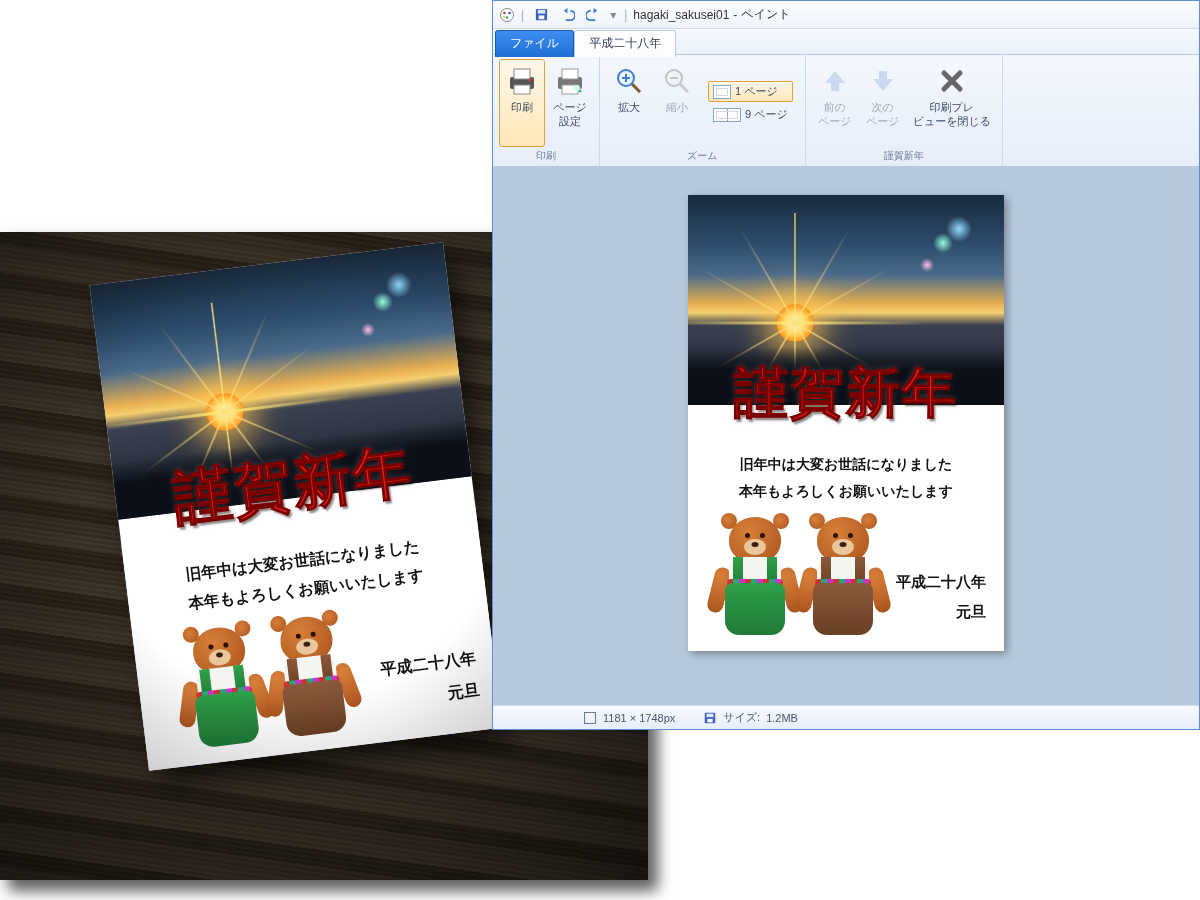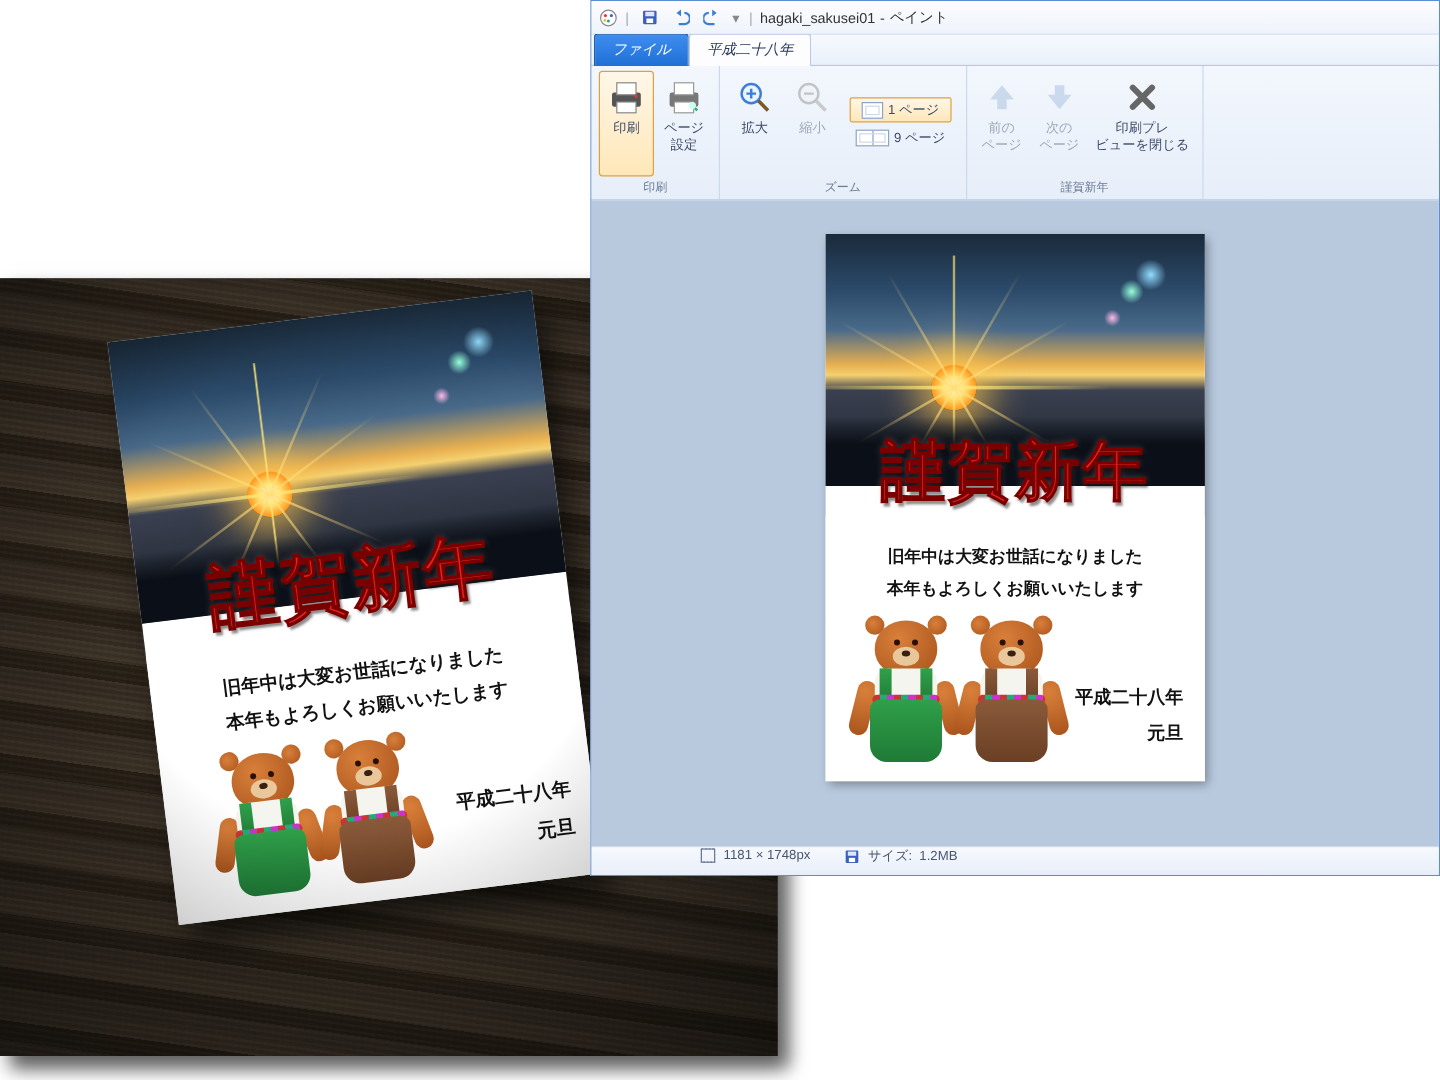--- a/index.html
+++ b/index.html
@@ -31,24 +31,23 @@
   .title-bar .sep { color: #aaa; margin: 0 2px; }
   .title-bar .icon { width: 16px; height: 16px; display:inline-flex;align-items:center;justify-content:center;}
   .qat-btn {
     width: 22px; height: 22px;
     display: inline-flex; align-items:center; justify-content:center;
     border-radius: 2px;
   }
   .tabs-row {
     height: 26px;
     background: linear-gradient(#f6f9fe,#eaf1fb);
-    display: flex; align-items: flex-end;
+    display: flex; align-items: flex-start;
     padding-left: 2px;
     border-bottom: 1px solid #b7c9e3;
-    font-style: italic;
   }
   .tab {
     padding: 4px 14px 5px;
     font-size: 12px;
     color: #3a4a66;
     border: 1px solid transparent;
     border-bottom: none;
     border-radius: 3px 3px 0 0;
     position: relative;
     top: 1px;
@@ -96,21 +95,21 @@
     font-size: 10px; color: #6a7b96;
     text-align: center; padding: 2px 0 3px;
   }
   .page-options {
     display:flex; flex-direction:column; gap:2px;
     justify-content:center; padding:4px 6px;
     font-size: 11px; color:#3a4a66;
   }
   .page-opt {
     display:flex; align-items:center; gap:4px;
-    padding:2px 4px; border:1px solid transparent; border-radius:2px;justify-content:center;
+    padding:2px 4px; border:1px solid transparent; border-radius:2px;
   }
   .page-opt.sel { background:linear-gradient(#fff7e8,#ffe7b8); border-color:#e0a040;}
   .page-chip {
     width:18px;height:14px;border:1px solid #8aa3c8;background:#fff;position:relative;
   }
   .page-chip::after{content:"";position:absolute;inset:2px;border:1px solid #cfd9e8;}
   .page-chip.two { width:28px; }
   .page-chip.two::before{content:"";position:absolute;left:50%;top:0;bottom:0;width:1px;background:#8aa3c8;}
   
   .canvas-area {
@@ -125,21 +124,21 @@
     width: 316px;
     background: #fff;
     box-shadow: 3px 3px 8px rgba(0,0,0,.35);
     position: relative;
   }
   
   .status-bar {
     height: 24px;
     background: linear-gradient(#f6f9fe,#e8eef8);
     border-top: 1px solid #cfd9e8;
-    display:flex; align-items:flex-start;
+    display:flex; align-items:center;
     font-size: 11px; color:#48566e;
     gap: 28px;
     padding: 0 32px 0 90px;
   }
   .status-cell { display:flex; align-items:center; gap:6px;}
   
   .postcard {
     width: 100%;
     display:flex; flex-direction:column;
     font-family: "Yu Mincho","MS Mincho",serif;

